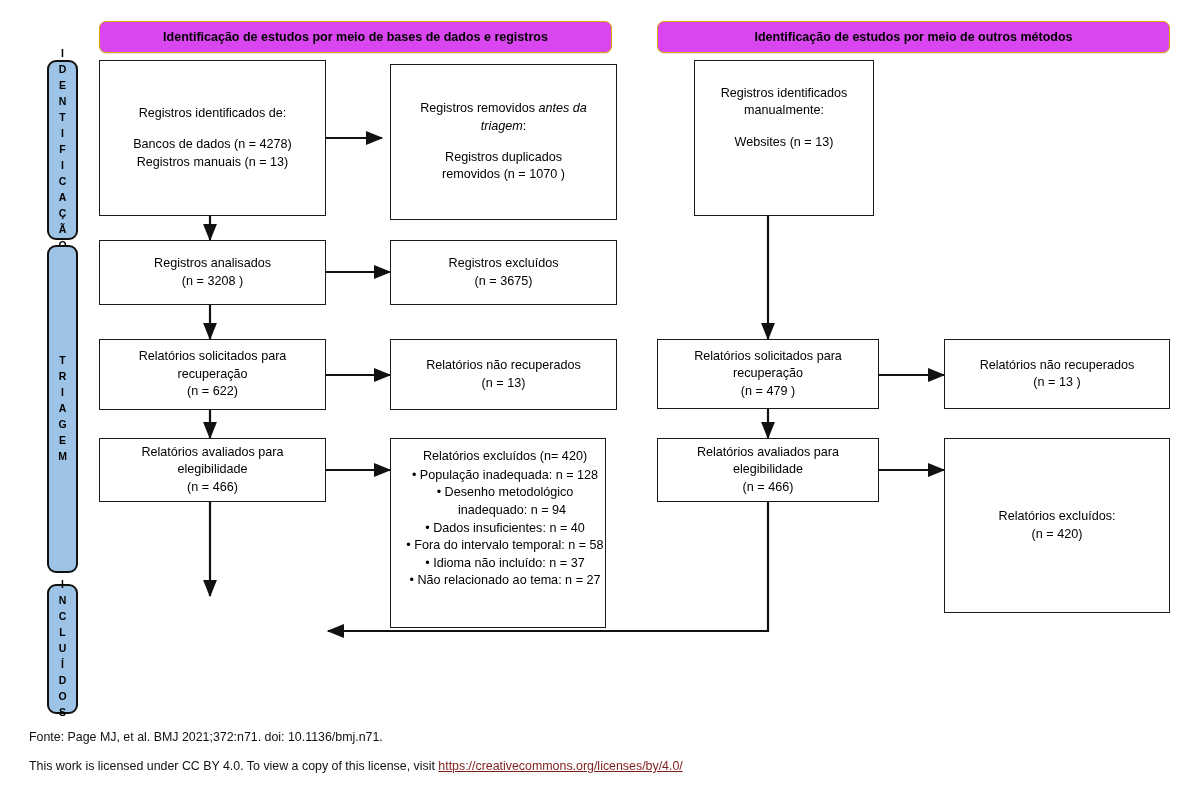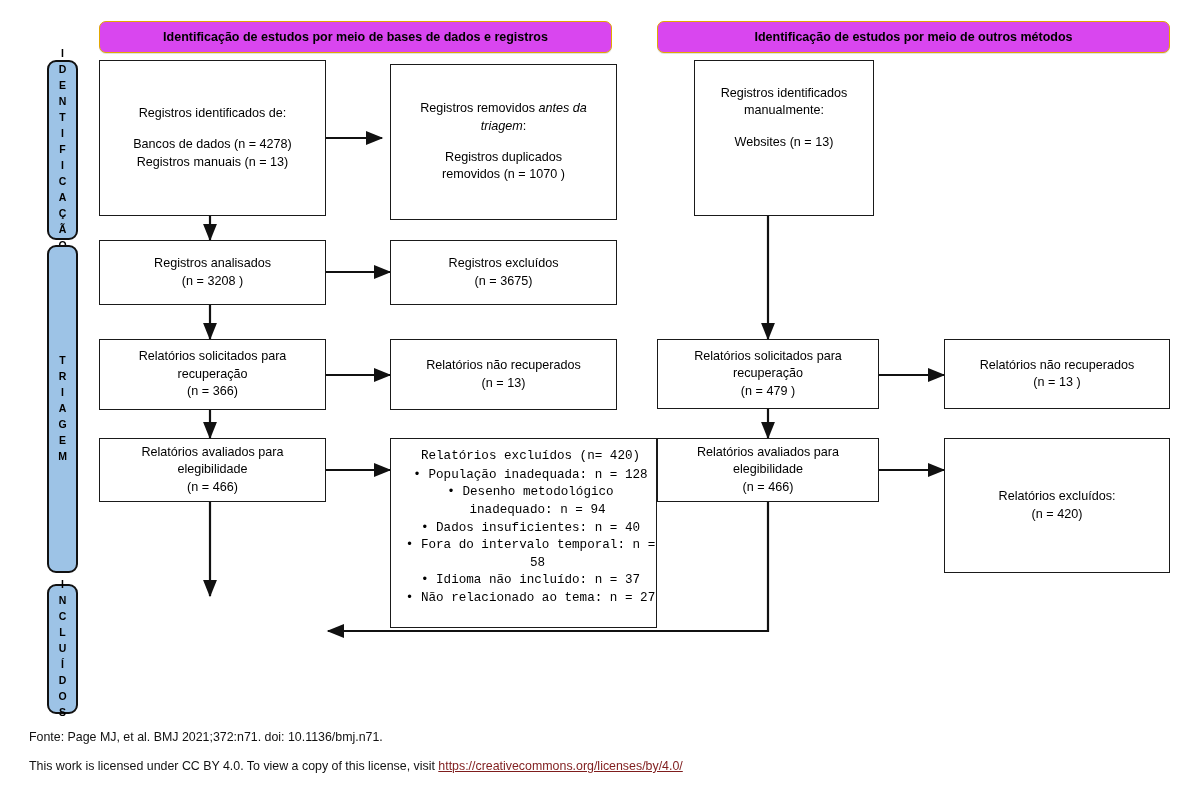--- a/index.html
+++ b/index.html
@@ -167,40 +167,40 @@
     <div class="inner">
       <div>Registros excluídos</div>
       <div>(n = 3675)</div>
     </div>
   </div>
 
   <div class="box" style="left:99px;top:339px;width:227px;height:71px;">
     <div class="inner">
       <div>Relatórios solicitados para</div>
       <div>recuperação</div>
-      <div>(n = 366)</div>
+      <div>(n = 622)</div>
     </div>
   </div>
 
   <div class="box" style="left:390px;top:339px;width:227px;height:71px;">
     <div class="inner">
       <div>Relatórios não recuperados</div>
       <div>(n = 13)</div>
     </div>
   </div>
 
   <div class="box" style="left:99px;top:438px;width:227px;height:64px;">
     <div class="inner">
       <div>Relatórios avaliados para</div>
       <div>elegibilidade</div>
       <div>(n = 466)</div>
     </div>
   </div>
 
-  <div class="box topalign" style="left:390px;top:438px;width:267px;height:190px;padding-left:14px;padding-right:0;font-family:Liberation Mono, monospace;">
+  <div class="box topalign" style="left:390px;top:438px;width:216px;height:190px;padding-left:14px;padding-right:0;">
     <div class="inner excl-list">
       <div class="lead">Relatórios excluídos (n= 420)</div>
       <ul>
         <li>População inadequada: n = 128</li>
         <li>Desenho metodológico inadequado: n = 94</li>
         <li>Dados insuficientes: n = 40</li>
         <li>Fora do intervalo temporal: n = 58</li>
         <li>Idioma não incluído: n = 37</li>
         <li>Não relacionado ao tema: n = 27</li>
       </ul>
@@ -233,21 +233,21 @@
   </div>
 
   <div class="box" style="left:657px;top:438px;width:222px;height:64px;">
     <div class="inner">
       <div>Relatórios avaliados para</div>
       <div>elegibilidade</div>
       <div>(n = 466)</div>
     </div>
   </div>
 
-  <div class="box" style="left:944px;top:438px;width:226px;height:135px;">
+  <div class="box" style="left:944px;top:438px;width:226px;height:175px;">
     <div class="inner">
       <div>Relatórios excluídos:</div>
       <div>(n = 420)</div>
     </div>
   </div>
 
   <div class="foot" style="left:29px;top:730px;">
     <span>Fonte: Page MJ, et al. BMJ 2021;372:n71. doi: 10.1136/bmj.n71.</span>
   </div>
   <div class="foot" style="left:29px;top:759px;">

